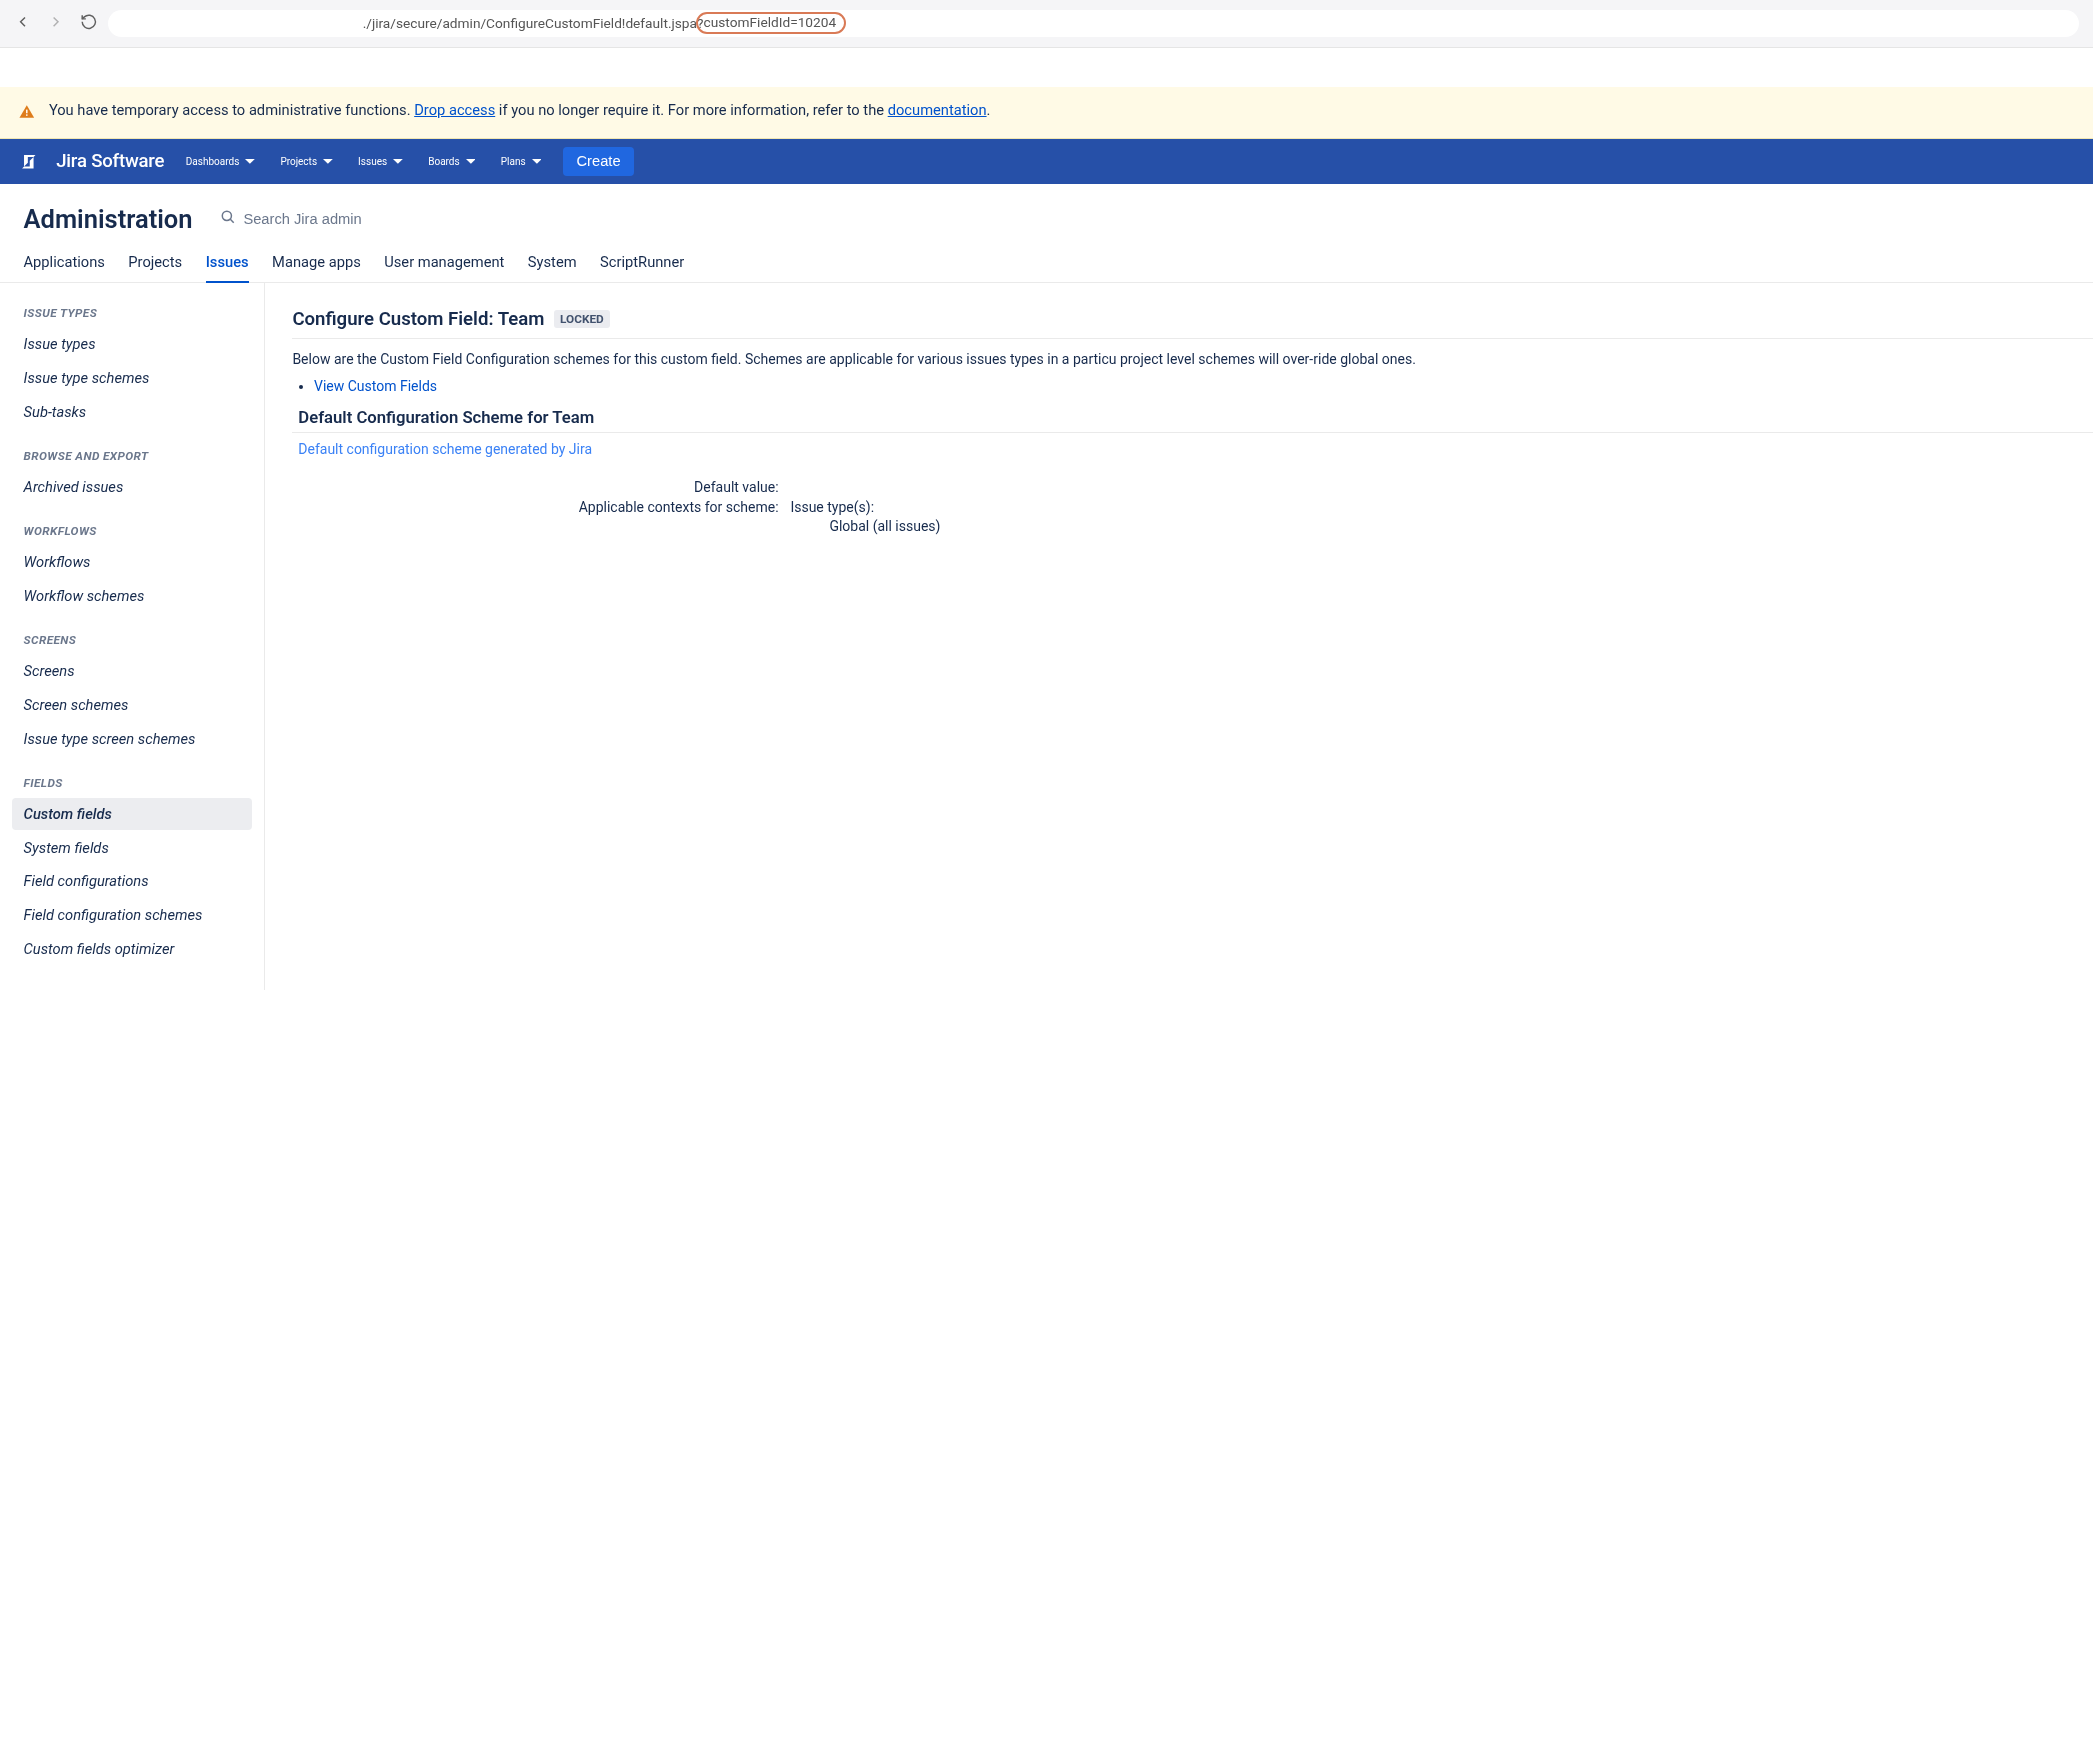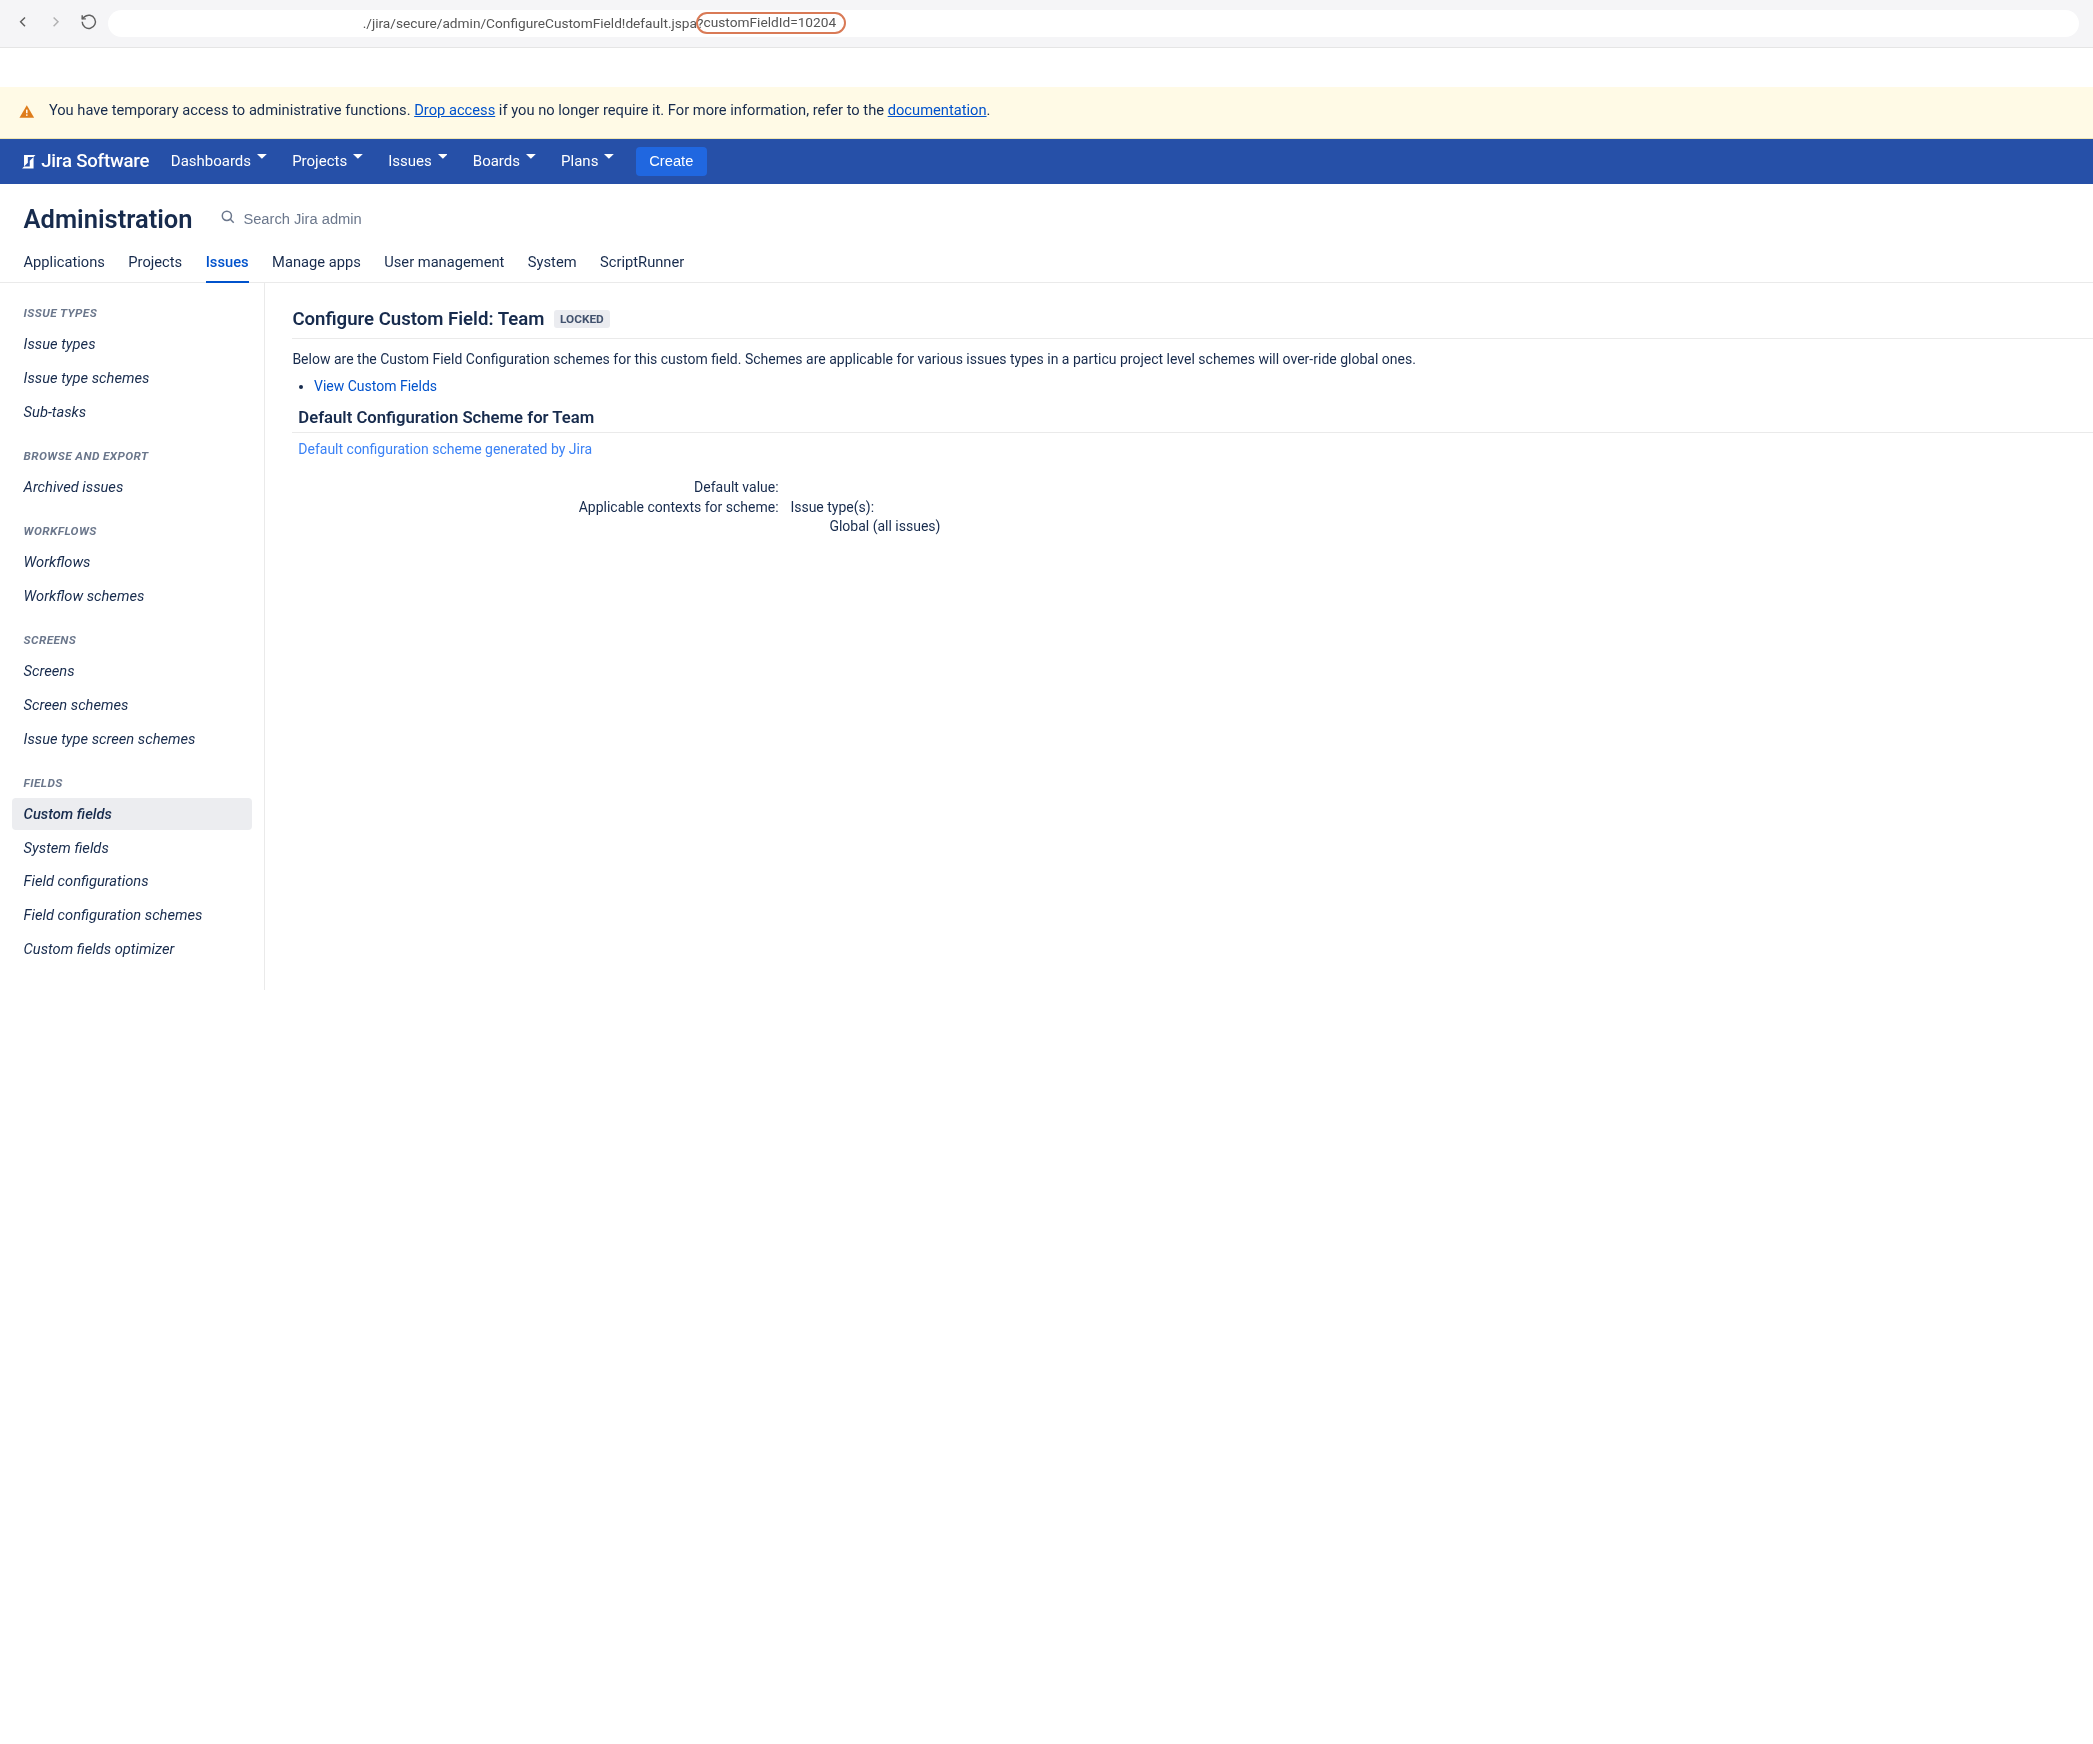--- a/index.html
+++ b/index.html
@@ -60,23 +60,23 @@
   
   .topnav {
     background: #2650A8;
     color: #fff;
     height: 45px;
     display: flex;
     align-items: center;
     padding: 0 17.6px;
     gap: 17.6px;
   }
-  .logo { display: flex; align-items: center; gap: 2px; font-size: 18.6px; font-weight: 500; letter-spacing: -0.2px; justify-content: space-between;}
+  .logo { display: flex; align-items: center; gap: 17px; font-size: 18.6px; font-weight: 500; letter-spacing: -0.2px; justify-content: space-between;}
   .logo svg { flex-shrink: 0; }
-  .topnav-item { display: flex; gap: 5.9px; font-size: 15px; cursor: pointer; padding: 0 3.9px; }
+  .topnav-item { display: flex; align-items: center; gap: 5.9px; font-size: 10px; cursor: pointer; padding: 0 3.9px; }
   .topnav-item .chev { width: 9.8px; height: 9.8px; }
   .create-btn {
     background: #2067E0;
     color: #fff;
     border: none;
     border-radius: 3.9px;
     padding: 6.9px 13.7px;
     font-size: 14.7px;
     font-weight: 500;
     cursor: pointer;

